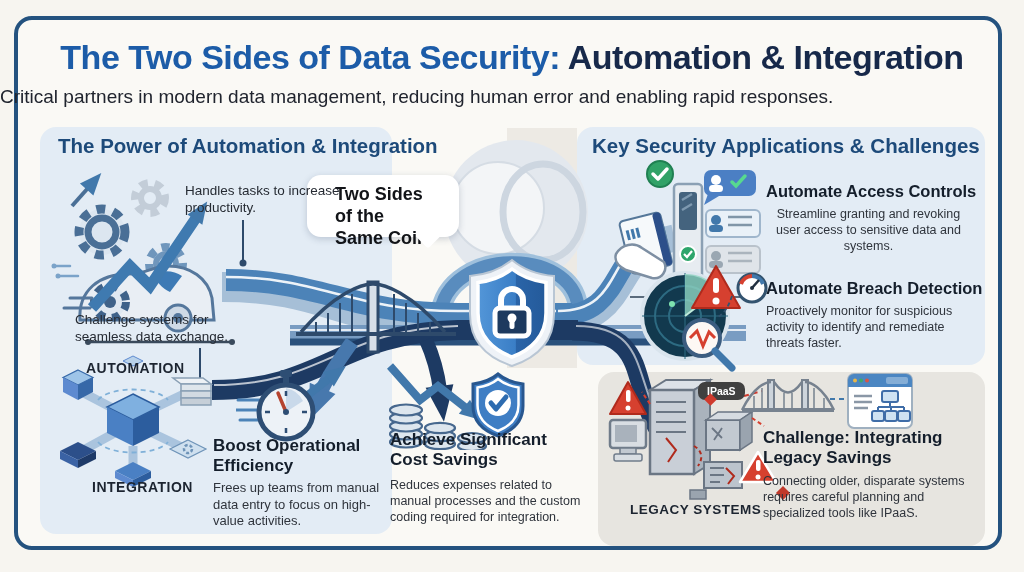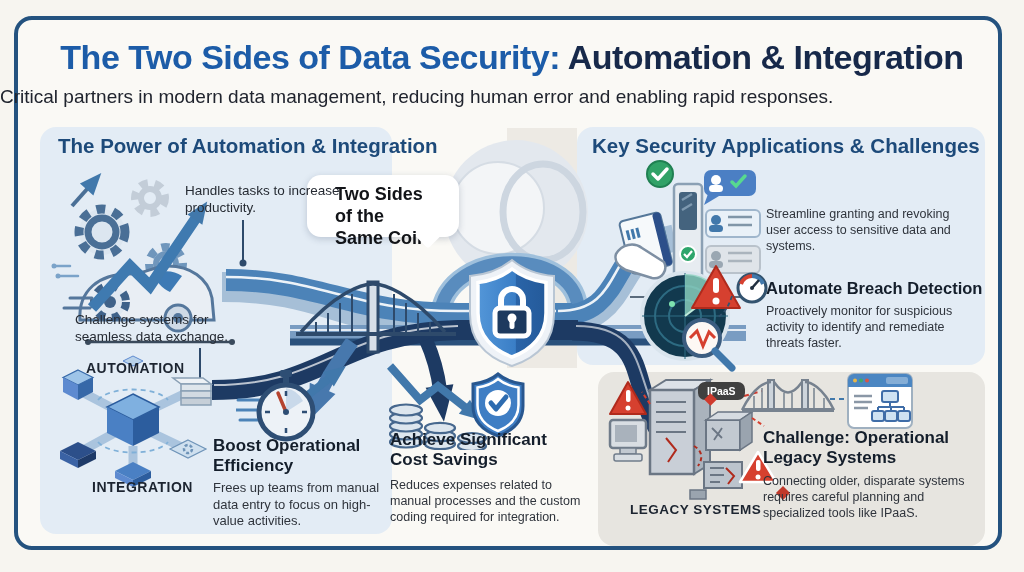--- a/index.html
+++ b/index.html
@@ -212,21 +212,22 @@
     <div class="bubble-text">Two Sides of the Same Coin</div>
   </div>
 
   <div class="abs item-title" style="left:390px;top:430px;width:190px;font-size:17px;">Achieve Significant Cost Savings</div>
   <div class="abs item-body" style="left:390px;top:477px;width:192px;font-size:12.5px;">Reduces expenses related to manual processes and the custom coding required for integration.</div>
 
   <div class="abs item-title" style="left:213px;top:436px;width:170px;font-size:17px;">Boost Operational Efficiency</div>
   <div class="abs item-body" style="left:213px;top:480px;width:178px;font-size:13px;">Frees up teams from manual data entry to focus on high-value activities.</div>
 
   <div class="abs panel-header" style="left:592px;top:134px;">Key Security Applications &amp; Challenges</div>
-  <div class="abs item-body" style="left:766px;top:206px;width:205px;font-size:12.5px;">Streamline granting and revoking user access to sensitive data and systems.</div>
+  <div class="abs item-title" style="left:766px;top:182px;width:215px;font-size:16.5px;">Automate Access Controls</div>
+  <div class="abs item-body" style="left:766px;top:206px;width:205px;font-size:12.5px;text-align:center;">Streamline granting and revoking user access to sensitive data and systems.</div>
   <div class="abs item-title" style="left:766px;top:279px;width:220px;font-size:16.5px;">Automate Breach Detection</div>
   <div class="abs item-body" style="left:766px;top:303px;width:200px;font-size:12.5px;">Proactively monitor for suspicious activity to identify and remediate threats faster.</div>
 
   <svg class="abs" style="left:608px;top:158px;z-index:5" width="155" height="142" viewBox="0 0 155 142" fill="none">
     <rect x="66" y="26" width="28" height="106" rx="4" fill="#e7ecf1" stroke="#8ba0b4" stroke-width="2.5"></rect>
     <rect x="71" y="34" width="18" height="38" rx="3" fill="#44637e"></rect>
     <path d="M74,42 l10,-6 M74,52 l10,-6" stroke="#7e99b0" stroke-width="2.5"></path>
     <circle cx="80" cy="96" r="8" fill="#2ea56b" stroke="#ffffff" stroke-width="2"></circle>
     <path d="M76,96 l3,3 l5,-6" stroke="#ffffff" stroke-width="2.2" fill="none"></path>
     <circle cx="52" cy="16" r="13" fill="#31a267" stroke="#208052" stroke-width="2"></circle>
@@ -322,16 +323,16 @@
     <path d="M8,24 h18 M8,30 h18 M8,36 h14" stroke="#8a97a6" stroke-width="2.5"></path>
     <rect x="36" y="19" width="16" height="11" rx="2" fill="#cfe2f2" stroke="#3f6da8" stroke-width="2"></rect>
     <path d="M44,30 V35 M32,35 H58 M32,35 V39 M45,35 V39 M58,35 V39" stroke="#3f6da8" stroke-width="2"></path>
     <rect x="26" y="39" width="12" height="10" rx="2" fill="#cfe2f2" stroke="#3f6da8" stroke-width="2"></rect>
     <rect x="39" y="39" width="12" height="10" rx="2" fill="#cfe2f2" stroke="#3f6da8" stroke-width="2"></rect>
     <rect x="52" y="39" width="12" height="10" rx="2" fill="#cfe2f2" stroke="#3f6da8" stroke-width="2"></rect>
   </svg>
 
   <div class="abs badge">IPaaS</div>
   <div class="abs label" style="left:630px;top:502px;font-size:13.5px;">LEGACY SYSTEMS</div>
-  <div class="abs item-title" style="left:763px;top:428px;width:220px;font-size:17px;">Challenge: Operational Legacy Systems</div>
+  <div class="abs item-title" style="left:763px;top:428px;width:220px;font-size:17px;">Challenge: Integrating Legacy Savings</div>
   <div class="abs item-body" style="left:763px;top:473px;width:222px;font-size:12.5px;">Connecting older, disparate systems requires careful planning and specialized tools like IPaaS.</div>
 
 </div>
 
 </body></html>

